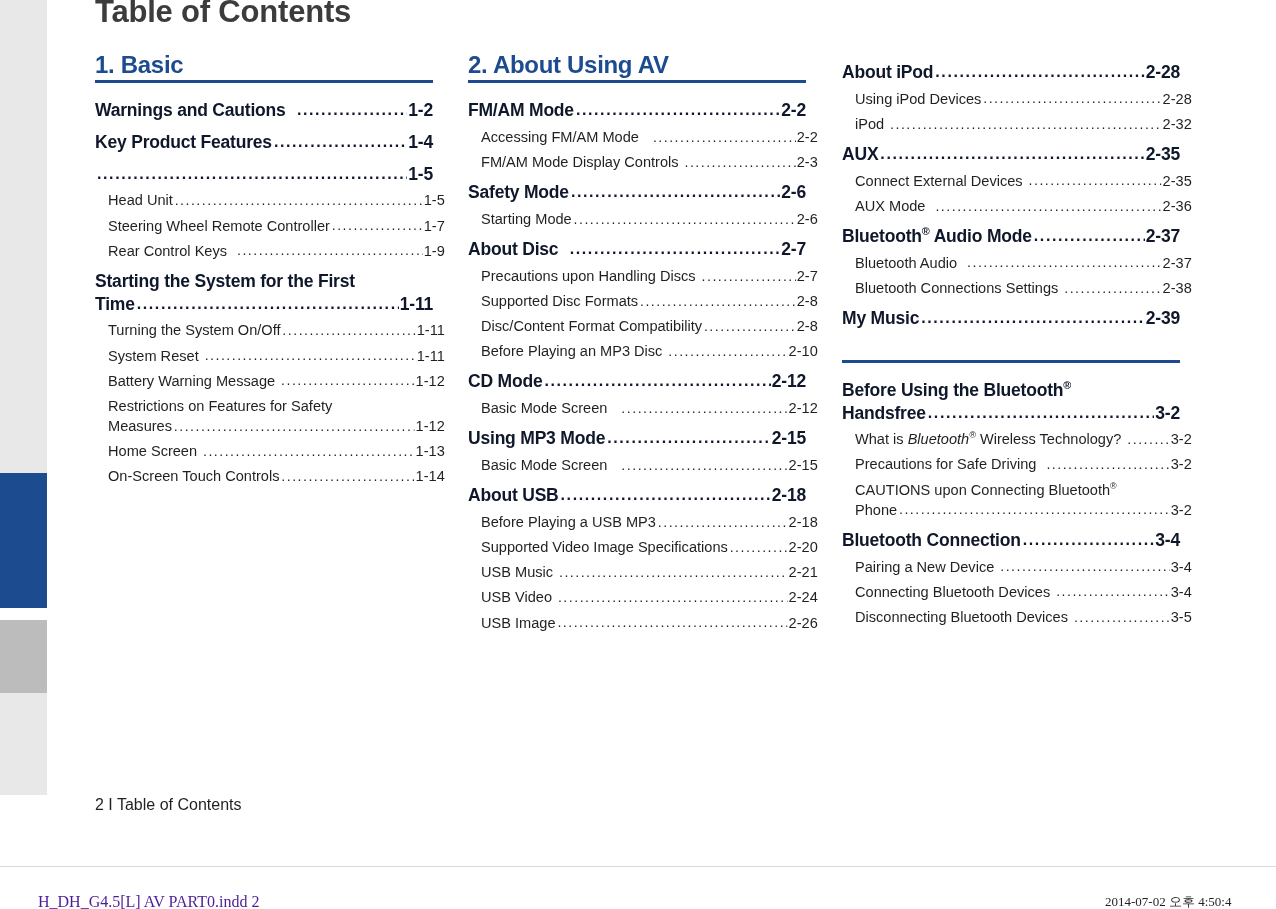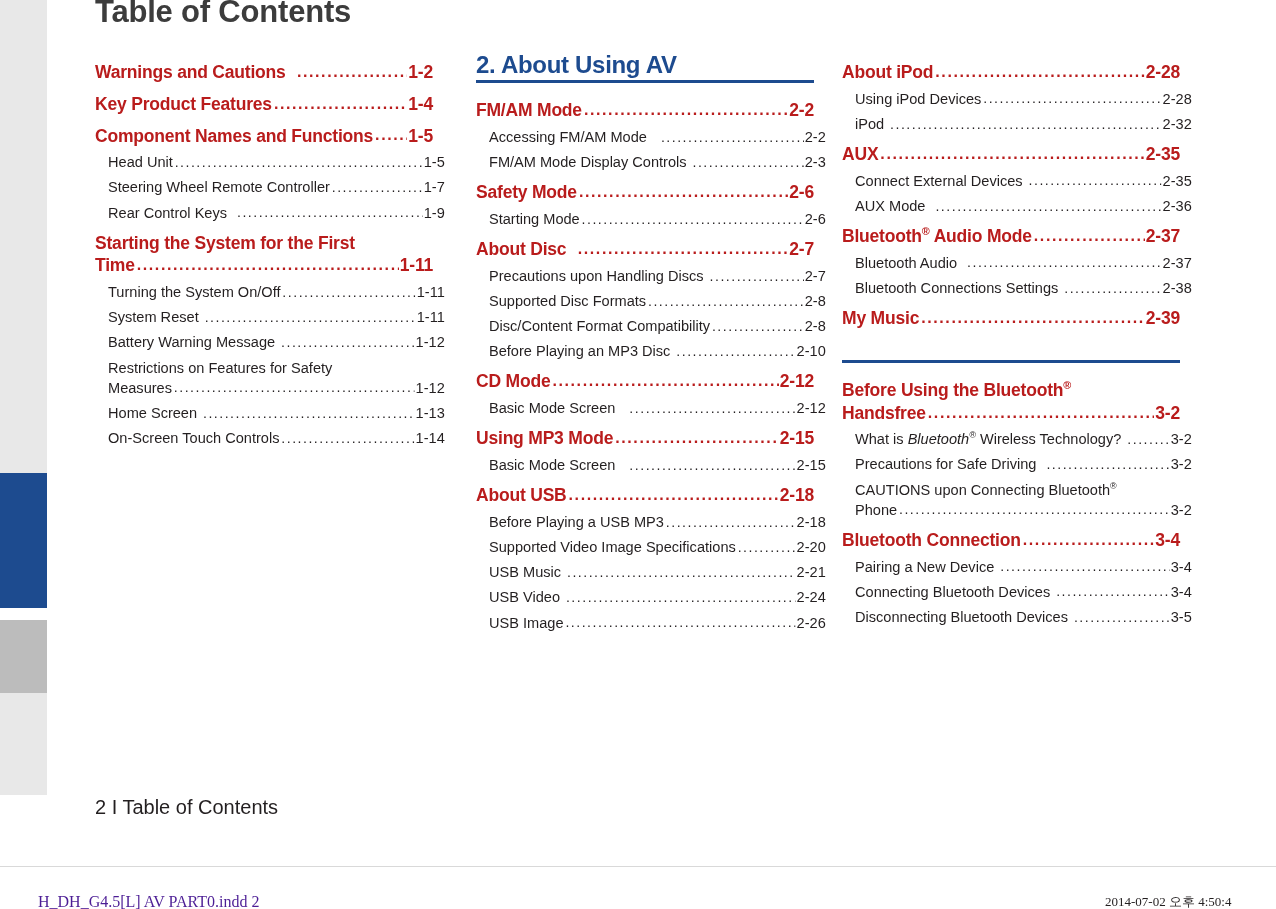--- a/index.html
+++ b/index.html
@@ -48,21 +48,21 @@
     letter-spacing: -0.2px;
     white-space: nowrap;
   }
 
   .column {
     position: absolute;
     top: 52px;
     width: 338px;
   }
   #col-1 { left: 95px; }
-  #col-2 { left: 468px; margin-left: 8px; }
+  #col-2 { left: 468px; }
   #col-3 { left: 842px; }
 
   
   .part {
     margin: 0 0 16px 0;
   }
   .part-title {
     font-size: 24px;
     font-weight: bold;
     color: #1d4b8f;
@@ -97,21 +97,21 @@
     min-width: 8px;
   }
   .entry .pageno {
     flex: 0 0 auto;
     white-space: nowrap;
     text-align: right;
   }
 
   
   .lvl1 {
-    color: #b91c1c;
+    color: #0f172a;
     font-weight: bold;
     font-size: 17.5px;
     margin: 9px 0 2px 0;
     letter-spacing: -0.2px;
   }
   .lvl1 .leader { font-size: 16px; position: relative; top: -1px; }
   .lvl1.wrap { display: block; }
   .lvl1.wrap .first-line { white-space: nowrap; }
   .lvl1.wrap .second-line { display: flex; align-items: flex-end; }
 
@@ -137,21 +137,21 @@
     vertical-align: super;
     line-height: 0;
   }
   i.bt { font-style: italic; }
 
   
   #folio {
     position: absolute;
     left: 95px;
     top: 796px;
-    font-size: 20px;
+    font-size: 16px;
     color: #231f20;
     white-space: nowrap;
   }
 
   #print-bar {
     position: absolute;
     left: 0;
     top: 866px;
     width: 1276px;
     height: 43px;
@@ -185,32 +185,35 @@
     <div class="tab-seg" style="top: 473px; height: 135px; background: rgb(29, 75, 143);"></div>
     <div class="tab-seg" style="top: 620px; height: 73px; background: rgb(188, 188, 188);"></div>
     <div class="tab-seg" style="top: 693px; height: 102px; background: rgb(232, 232, 232);"></div>
   </div>
 
 <div id="page">
 
   <div id="page-title">Table of Contents</div>
 
   <div class="column" id="col-1">
+      <div class="part">
+        <div class="part-title">1. Basic</div>
+        <div class="part-rule"></div>
+      </div>
       <div class="entry lvl1">
         <span class="label">Warnings and Cautions<span class="pad">&nbsp;&nbsp;</span></span>
         <span class="leader">..........................................................................................</span>
         <span class="pageno">1-2</span>
       </div>
       <div class="entry lvl1">
         <span class="label">Key Product Features</span>
         <span class="leader">..........................................................................................</span>
         <span class="pageno">1-4</span>
       </div>
       <div class="entry lvl1">
-        <span class="label">Component Names and Functions</span>
         <span class="leader">..........................................................................................</span>
         <span class="pageno">1-5</span>
       </div>
       <div class="entry lvl2">
         <span class="label">Head Unit</span>
         <span class="leader">..........................................................................................</span>
         <span class="pageno">1-5</span>
       </div>
       <div class="entry lvl2">
         <span class="label">Steering Wheel Remote Controller</span>

